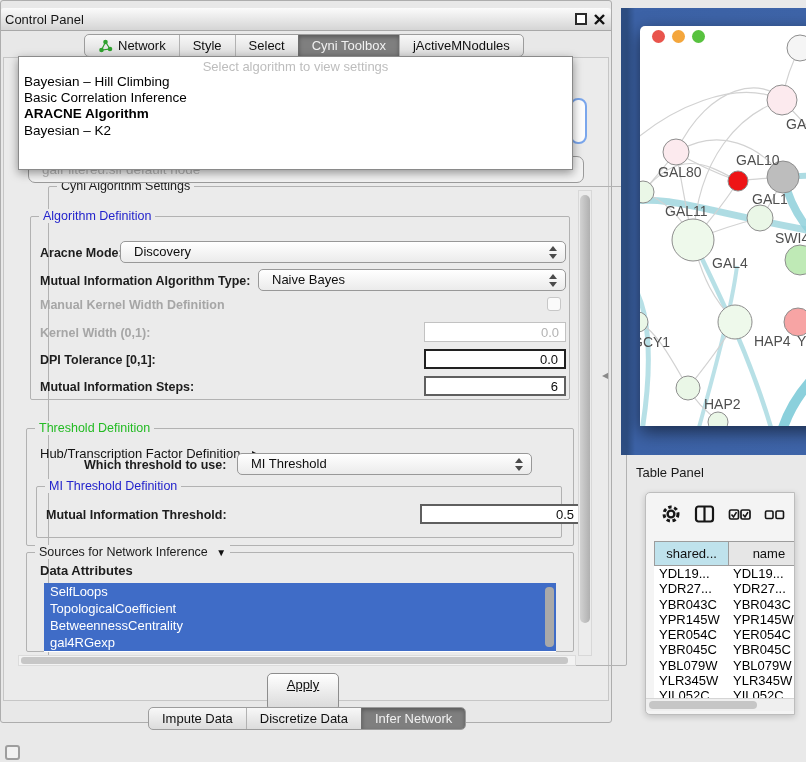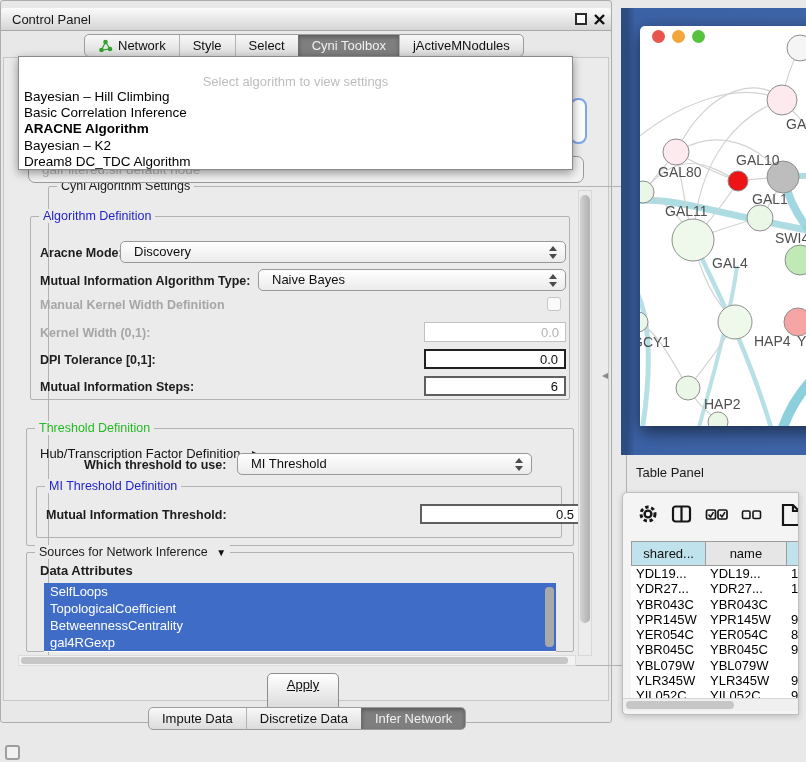--- a/index.html
+++ b/index.html
@@ -10,41 +10,41 @@
     -webkit-font-smoothing:antialiased;
   }
   .abs { position:absolute; }
 
   
   #cp-frame { left:0; top:8; width:612px; height:723px; background:#e8e8e8;
               border:1px solid #adadad; border-radius:3px; }
   #cp-title { left:1px; top:8px; width:610px; height:23px;
               background:linear-gradient(#fbfbfb,#d5d5d5);
               border-bottom:1px solid #a8a8a8; border-radius:3px 3px 0 0;
-              font-size:13px; line-height:23px; color:#161616; padding-left:11px; }
+              font-size:13px; line-height:23px; color:#161616; padding-left:4px; }
   #cp-float { left:575px; top:13px; width:12px; height:12px; border:2px solid #2a2a2a; background:#fff; }
   #cp-close { left:593px; top:12px; width:13px; height:13px; }
   #cp-content { left:3px; top:57px; width:606px; height:644px;
                 background:#ebebeb; border:1px solid #c6c6c6; }
 
   
   .tabgroup { display:flex; border:1px solid #9c9c9c; border-radius:5px; overflow:hidden;
               background:linear-gradient(#f8f8f8,#dcdcdc); height:23px; }
   .tab { padding:0 13px; font-size:13px; line-height:21px; color:#101010;
          border-left:1px solid #b2b2b2; display:flex; align-items:center; gap:5px; white-space:nowrap; }
   .tab:first-child { border-left:none; }
   .tab.sel { background:#7f7f7f; color:#f1f1f1; box-shadow:inset 0 2px 4px rgba(0,0,0,.3);
              border-left-color:#6e6e6e; }
   #top-tabs { left:84px; top:34px; }
   #bottom-tabs { left:148px; top:707px; }
 
   
   #algo-popup { left:18px; top:56px; width:555px; height:114px; background:#fff;
                 border:1px solid #8a8a8a; box-shadow:0 3px 9px rgba(0,0,0,.4); z-index:10; }
-  #popup-hint { text-align:center; color:#bdbdbd; font-size:13px; height:15px; line-height:15px; margin-top:17px; }
+  #popup-hint { text-align:center; color:#bdbdbd; font-size:13px; height:15px; line-height:15px; margin-top:2px; }
   .pitem { font-size:13.5px; line-height:16.2px; padding-left:5px; color:#000; white-space:nowrap; }
   .pitem.bold { font-weight:bold; }
   #bg-combo { left:28px; top:156px; width:556px; height:27px; border:1px solid #9a9a9a;
               border-radius:7px; background:#f2f2f2; z-index:2; font-size:13.5px;
               line-height:26px; color:#b4b4b4; padding-left:13px; }
   #focus-sliver { left:570px; top:98px; width:17px; height:46px; border:2px solid #7aa6ec;
                   border-radius:8px; background:#fdfdfd; z-index:1; }
 
   
   .grp { position:absolute; border:1px solid #b2b2b2; border-radius:2px; }
@@ -103,21 +103,21 @@
   #desktop { left:621px; top:8px; width:185px; height:447px; overflow:hidden;
              background:linear-gradient(90deg,#2d4d81 0px,#2d4d81 6px,#3c62a6 14px,#3e64a8 100%); }
   #net-window { position:absolute; left:19px; top:18px; width:200px; height:400px; background:#fff;
                 border-radius:5px 5px 0 0; box-shadow:0 6px 18px rgba(0,0,0,.55); overflow:hidden; }
   .tlight { position:absolute; top:4px; width:13px; height:13px; border-radius:50%; }
   #net-svg { position:absolute; left:0; top:0; overflow:visible; }
   .nlabel { font-size:14px; fill:#4f4f4f; }
 
   
   #tp-title { left:636px; top:465px; font-size:13px; color:#1a1a1a; }
-  #tp-window { left:622px; top:492px; width:177px; height:223px; background:#f4f4f4;
+  #tp-window { left:645px; top:492px; width:150px; height:223px; background:#f4f4f4;
                border:1px solid #bdbdbd; border-radius:5px 0 0 5px;
                box-shadow:0 2px 6px rgba(0,0,0,.18); overflow:hidden; }
   .tbicon { position:absolute; top:10px; width:22px; height:22px; }
   #tp-table { position:absolute; left:8px; top:48px; width:210px; }
   .hrow { display:flex; height:25px; border:1px solid #9c9c9c; }
   .hcell { font-size:13px; line-height:23px; text-align:center; color:#111;
            border-left:1px solid #9c9c9c; overflow:hidden; }
   .hcell:first-child { border-left:none; }
   .hcell.blue { background:#bfe2ec; }
   .hcell.gray { background:#e6e6e6; }
@@ -175,21 +175,20 @@
 <div class="abs" id="bg-combo">
   <span>galFiltered.sif default node</span>
 </div>
 <div class="abs" id="algo-popup">
   <div id="popup-hint">Select algorithm to view settings</div>
   <div id="popup-items">
       <div class="pitem">Bayesian – Hill Climbing</div>
       <div class="pitem">Basic Correlation Inference</div>
       <div class="pitem bold">ARACNE Algorithm</div>
       <div class="pitem">Bayesian – K2</div>
-      <div class="pitem">Dream8 DC_TDC Algorithm</div>
     </div>
 </div>
 
 <div class="grp" id="settings-grp" style="left:16px; top:186px; width:579px; height:480px;margin-left:32px;">
   <span class="legend">Cyni Algorithm Settings</span>
 </div>
 
 <div class="grp" style="left:30px; top:216px; width:540px; height:184px;">
   <span class="legend blue">Algorithm Definition</span>
 </div>

